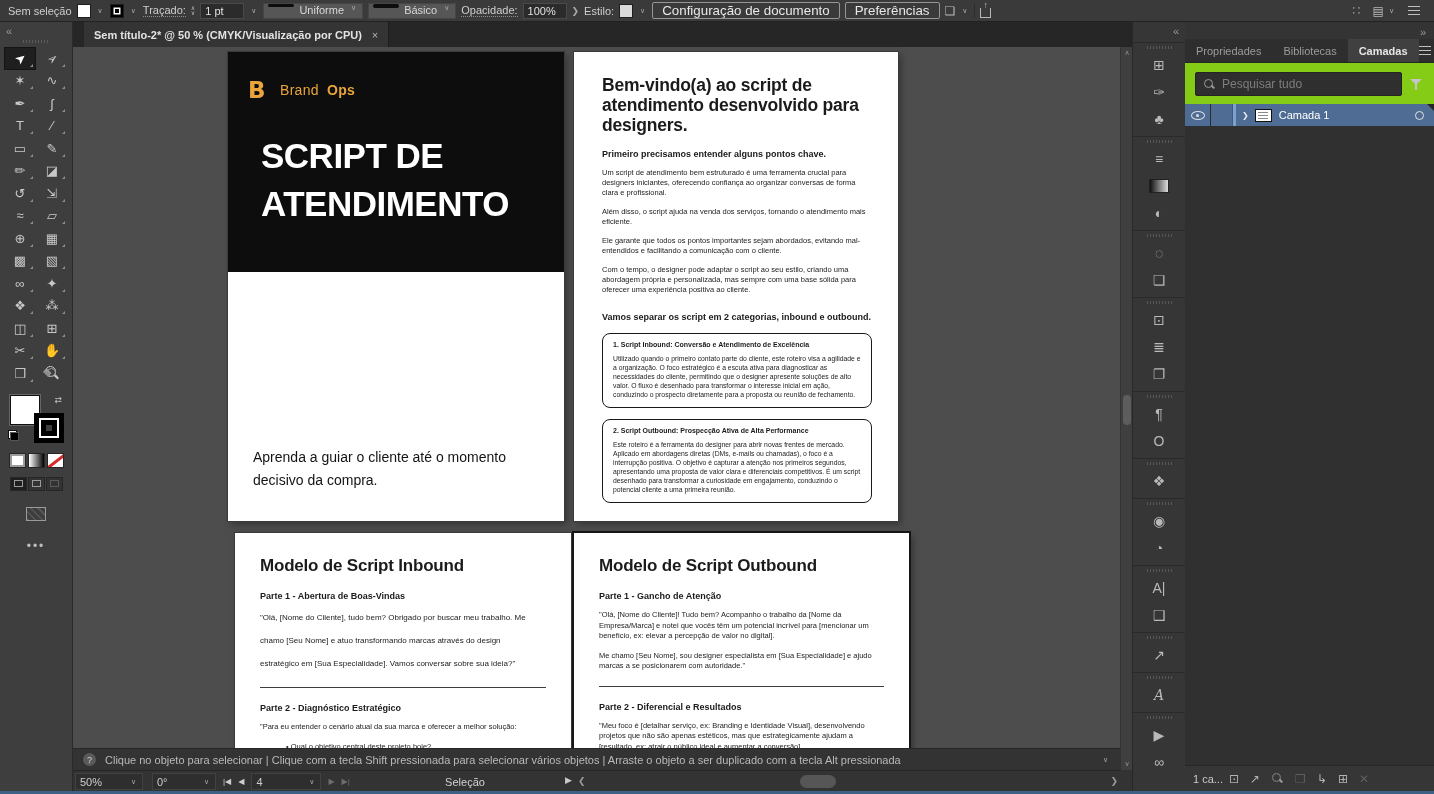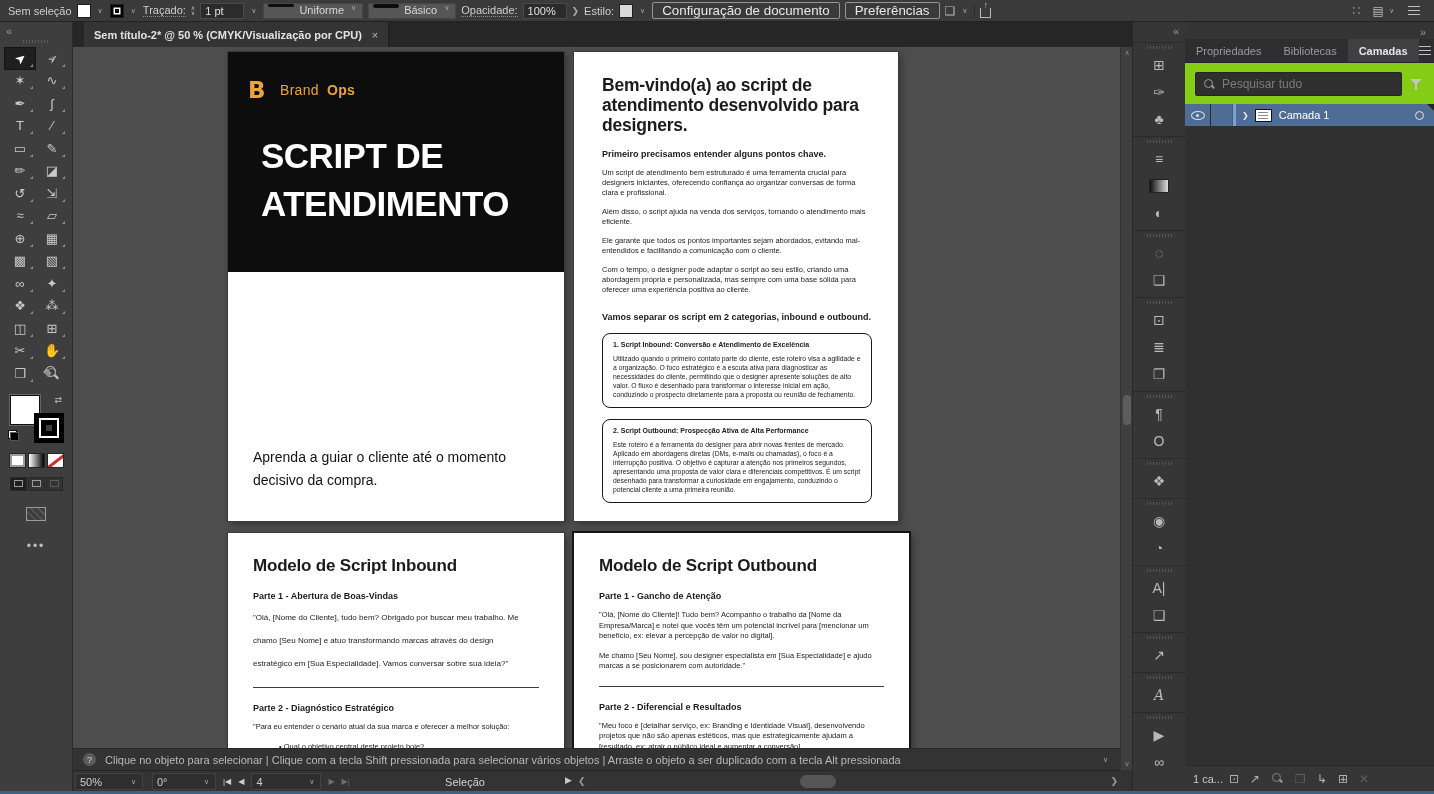--- a/index.html
+++ b/index.html
@@ -83,21 +83,21 @@
 .screen-mode{margin-top:16px;color:#b9b9b9}
 .screen-mode i{display:block;width:20px;height:14px;border:1px solid #9a9a9a;background:repeating-linear-gradient(45deg,#555 0 2px,transparent 2px 5px)}
 .tb-more{margin-top:18px;color:#bdbdbd;font-size:12px;letter-spacing:2px}
 
 
 .canvas{position:absolute;left:73px;top:47px;width:1047px;height:701px;background:#4d4d4d;overflow:hidden}
 .artboard{position:absolute;background:#fff;box-shadow:0 0 0 1px #3a3a3a,3px 3px 7px rgba(0,0,0,.35);color:#1b1b1b}
 .artboard.active{box-shadow:0 0 0 2px #161616,3px 3px 7px rgba(0,0,0,.4)}
 #ab1{left:155px;top:5px;width:336px;height:469px}
 #ab2{left:501px;top:5px;width:324px;height:469px}
-#ab3{left:155px;top:486px;width:336px;height:260px}
+#ab3{left:162px;top:486px;width:336px;height:260px}
 #ab4{left:501px;top:486px;width:335px;height:260px}
 
 
 .cover-black{position:absolute;left:0;top:0;width:100%;height:220px;background:#0d0d0d}
 .logo-row{position:absolute;left:20px;top:26px;display:flex;align-items:center;gap:8px}
 .logo-mark{width:24px;height:24px;color:#e9a43c;font-weight:800;font-size:23px;line-height:24px;font-family:"DejaVu Sans",sans-serif}
 .logo-text{font-size:14px;letter-spacing:.3px;color:#e9a43c}
 .logo-text .b1{font-weight:500}
 .logo-text .b2{font-weight:800;margin-left:4px}
 .cover-title{position:absolute;left:33px;top:80px;color:#fff;font-size:35px;line-height:48px;font-weight:800;letter-spacing:-.5px}

